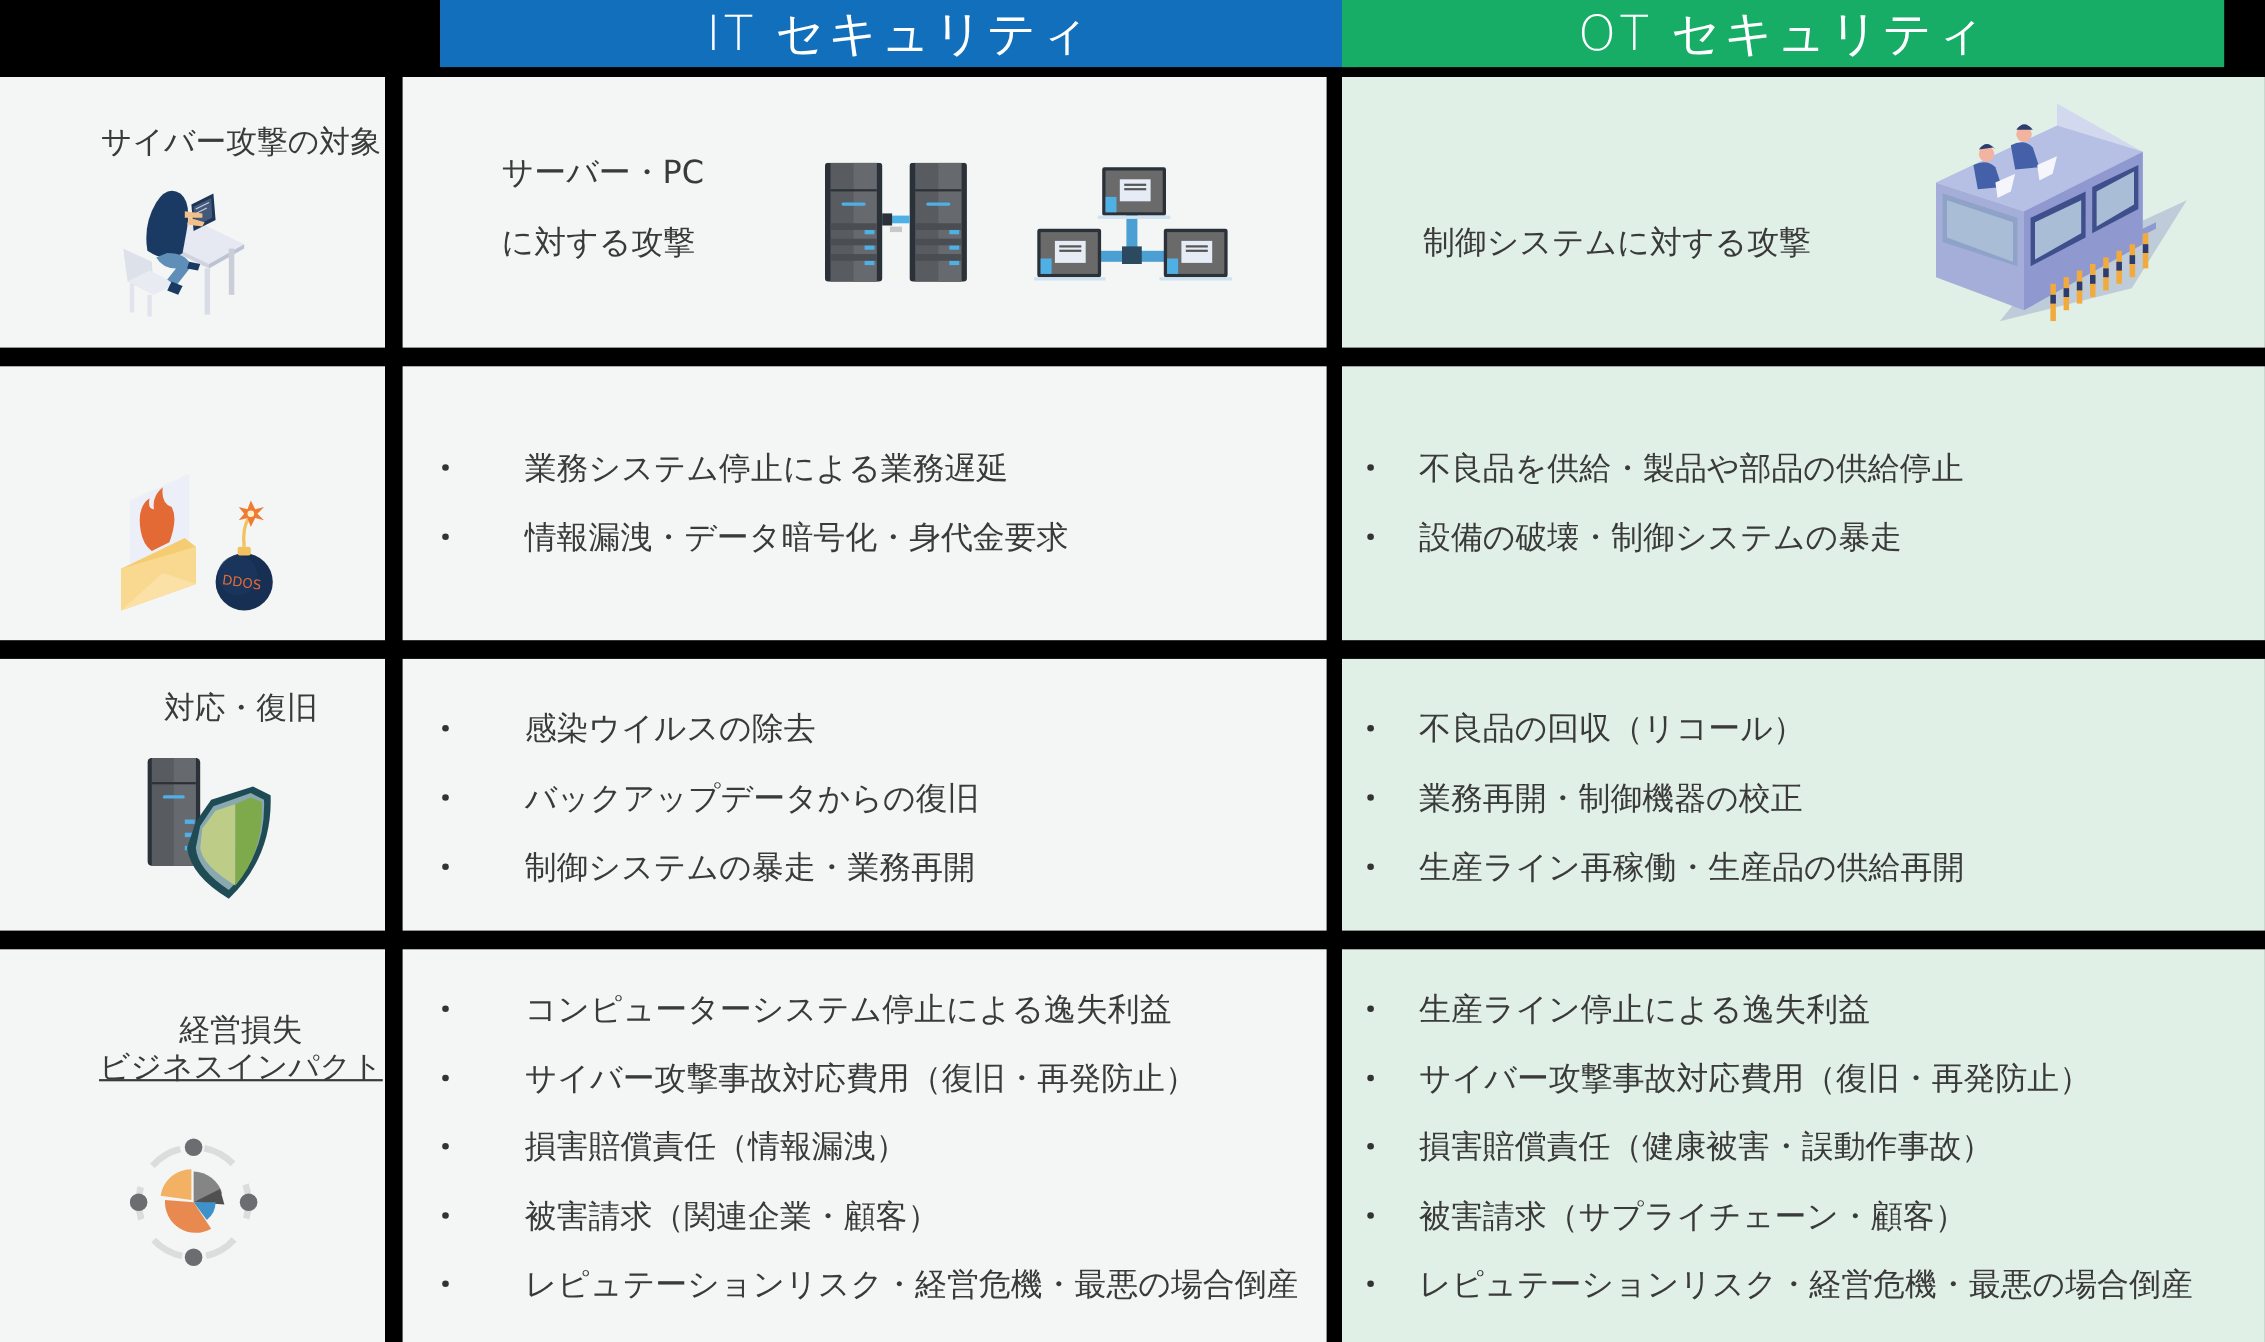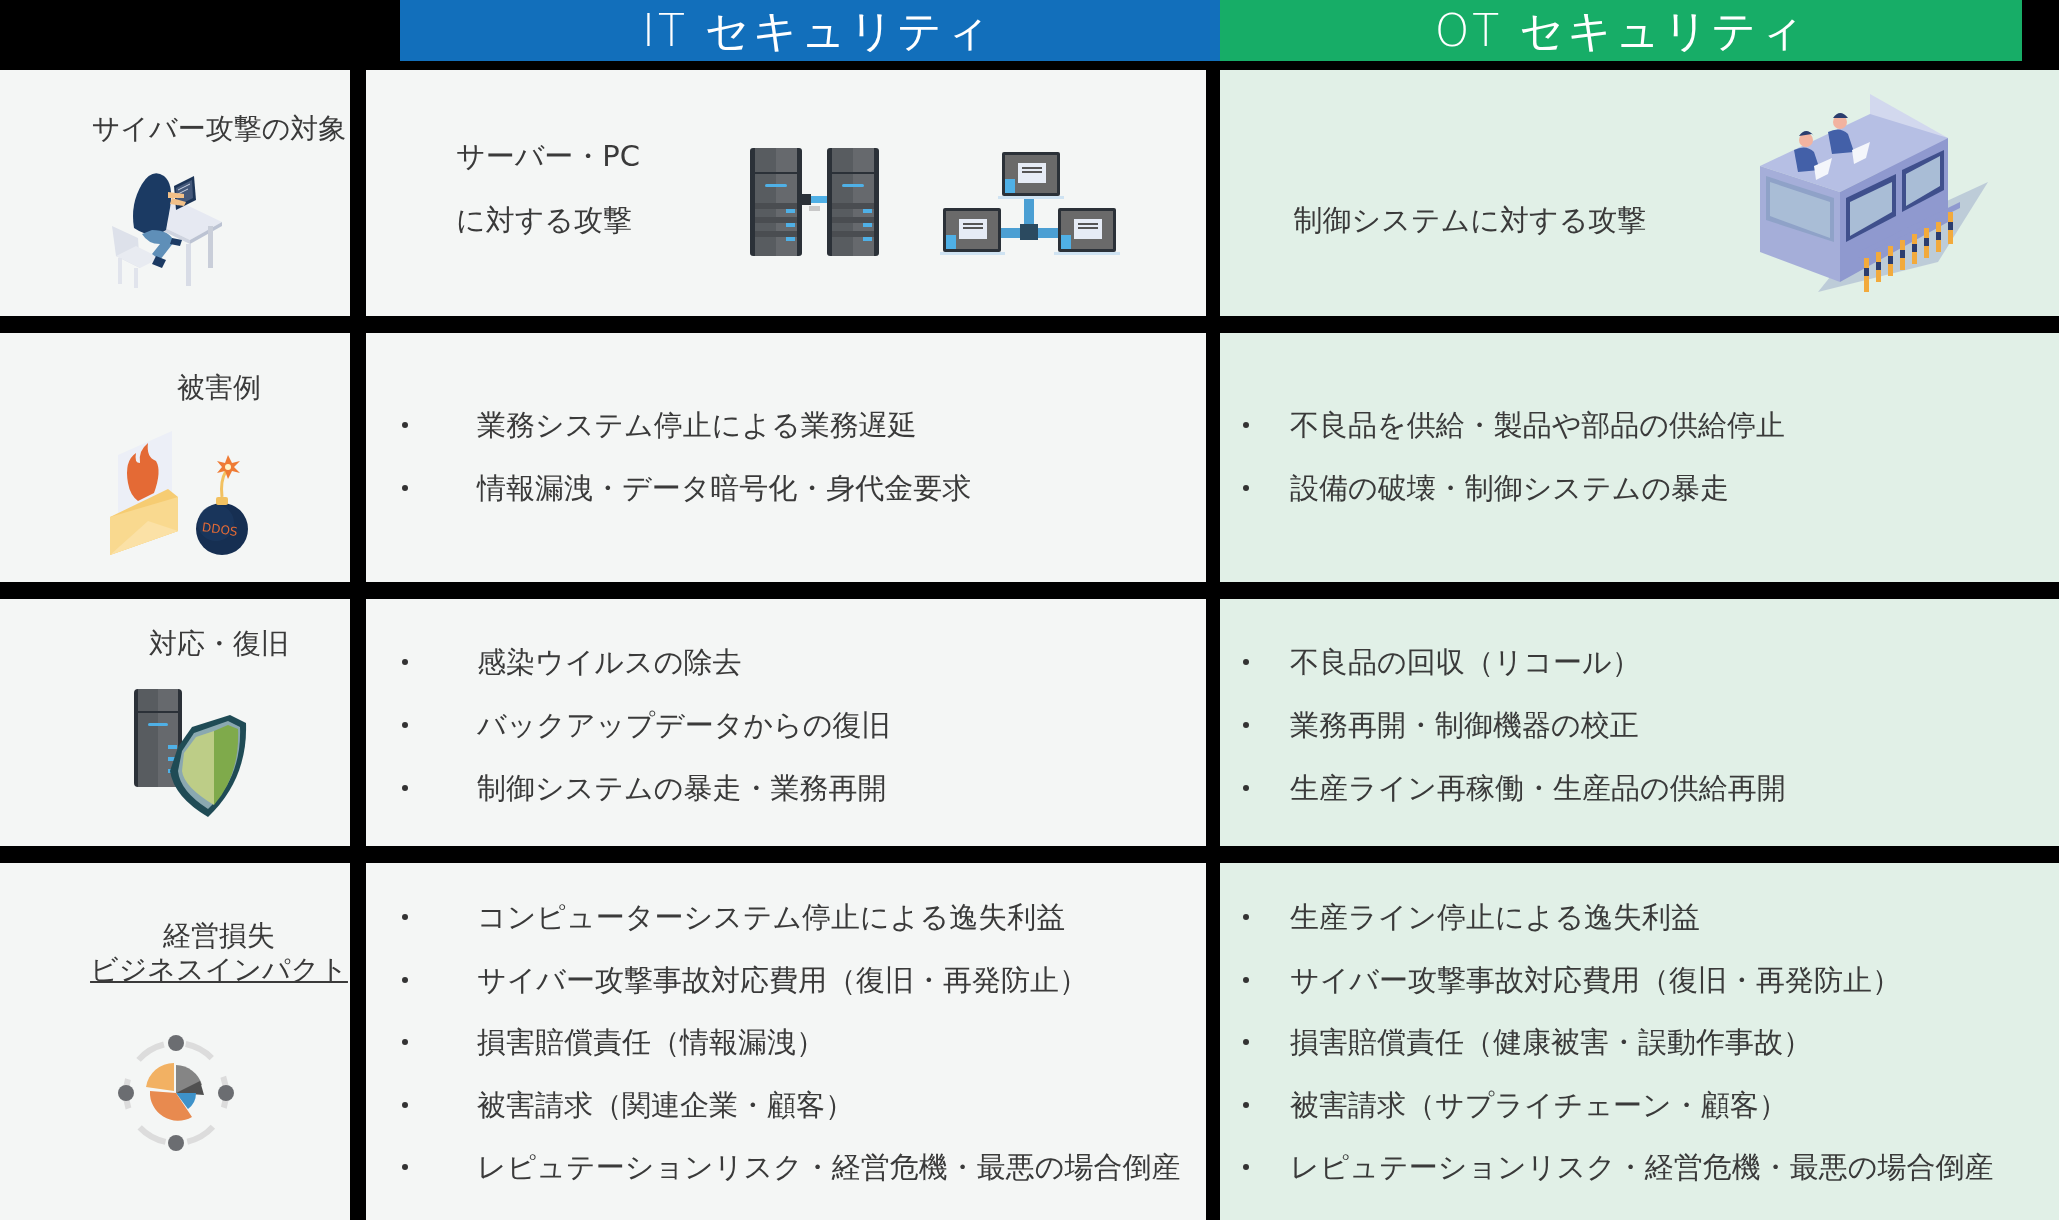--- a/index.html
+++ b/index.html
@@ -197,21 +197,20 @@
       <circle cx="82" cy="30" r="7" fill="#f2b3a0"></circle>
       <path d="M75,26 Q82,16 90,26 Z" fill="#2b3d6e"></path>
       <path d="M70,40 Q82,34 90,42 L96,60 L74,62 Z" fill="#4360a8"></path>
       <polygon points="56,74 74,66 70,82 58,88" fill="#f4f6fb"></polygon>
       <polygon points="94,58 112,50 108,66 96,72" fill="#f4f6fb"></polygon>
     </svg>
   </div>
 </div>
 
 <div class="cell c-left r2">
-  <div class="row-label" style="top:38px;">被害例</div>
   <div class="abs" style="left:108px; top:98px;">
     <svg width="144" height="126" viewBox="0 0 144 126">
       <polygon points="10,12 64,-12 64,70 10,100" fill="#eceff7" transform="translate(0,12)"></polygon>
       <path d="M20,52 Q16,30 28,22 Q26,32 32,32 Q30,20 40,12 Q38,26 48,30 Q54,40 46,62 L30,70 Q22,64 20,52 Z" fill="#e46a35"></path>
       <polygon points="2,86 60,58 70,66 70,100 2,124" fill="#f6cc72"></polygon>
       <polygon points="2,86 70,66 70,100 2,124" fill="#f9d98f"></polygon>
       <polygon points="2,124 40,90 70,100" fill="#fbe1a6"></polygon>
       <circle cx="114" cy="98" r="26" fill="#162f52"></circle>
       <circle cx="108" cy="92" r="18" fill="#1c3a63" opacity="0.6"></circle>
       <rect x="108" y="66" width="12" height="8" rx="2" fill="#f2c160"></rect>

